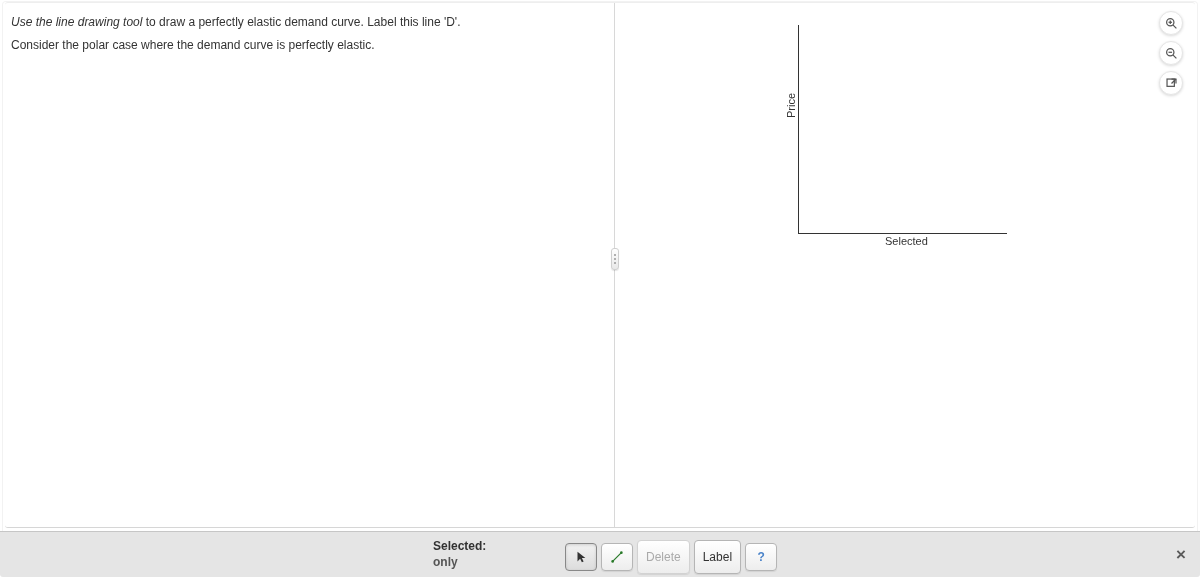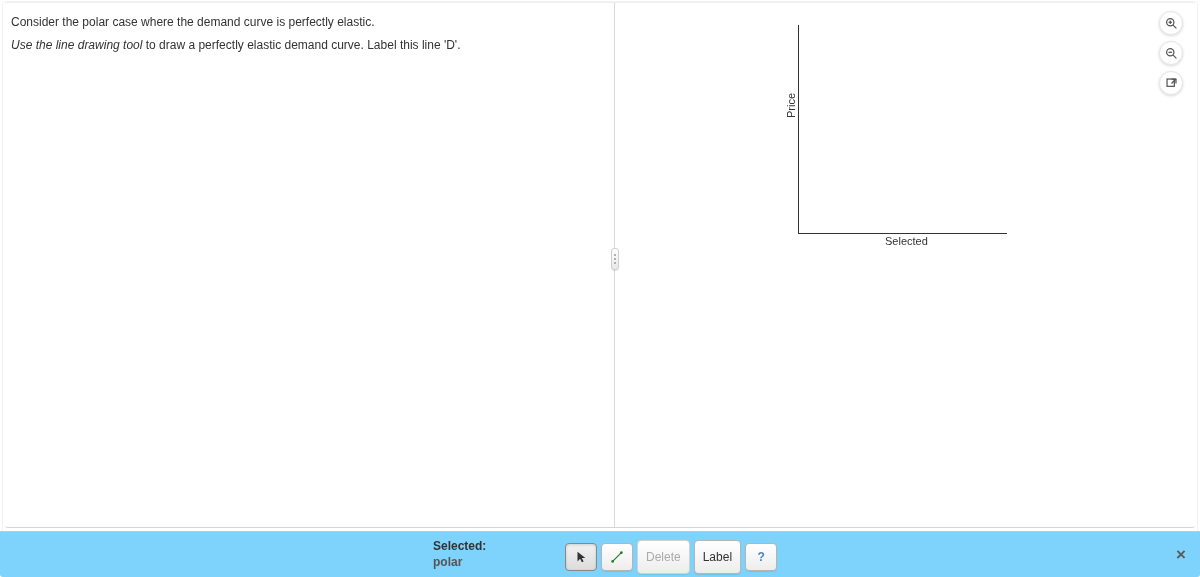--- a/index.html
+++ b/index.html
@@ -13,45 +13,45 @@
   .divider-grip span{ width:2px; height:2px; background:#999; border-radius:50%; }
   .right { flex: 1; position: relative; }
   .left p { line-height: 1.55; color: #333; margin-bottom: 4px; font-size: 12px; }
   .italic { font-style: italic; }
   .plot { position: absolute; left: 183px; top: 22px; width: 209px; height: 209px; border-left: 1px solid #333; border-bottom: 1px solid #333; }
   .ylabel { position: absolute; left: 170px; top: 115px; transform: rotate(-90deg); transform-origin: left top; font-size: 11px; color: #333; }
   .xlabel { position: absolute; left: 270px; top: 232px; font-size: 11px; color: #333; }
   .toolbtns { position: absolute; right: 12px; top: 8px; display:flex; flex-direction:column; gap:6px; }
   .rbtn { width:24px; height:24px; border-radius:50%; border:1px solid #e6e6e6; background:#fff; box-shadow:0 1px 3px rgba(0,0,0,0.15); display:flex; align-items:center; justify-content:center; cursor:pointer; }
   .rbtn svg { width:13px; height:13px; stroke:#555; fill:none; stroke-width:1.5; }
-  .bottombar { position:absolute; left:0; right:0; bottom:0; height:46px; background:#7dd3fc; border-top:1px solid #c6c6c6; border-radius: 0 0 3px 3px; display:flex; align-items:center; }
+  .bottombar { position:absolute; left:0; right:0; bottom:0; height:46px; background:#e5e5e5; border-top:1px solid #c6c6c6; border-radius: 0 0 3px 3px; display:flex; align-items:center; }
   .selblock { position:absolute; left:433px; top:6px; font-size:12px; color:#333; line-height:1.35; }
   .selblock .lab{font-weight:bold;}
   .selblock .val{font-weight:bold; color:#555;}
   .tools { position:absolute; left:565px; top:8px; display:flex; gap:4px; align-items:center; }
   .tbtn { height:28px; border:1px solid #b5b5b5; border-radius:4px; background:linear-gradient(#fff,#ededed); display:flex; align-items:center; justify-content:center; padding:16px 8px; font-size:12px; color:#333; cursor:pointer; box-shadow: inset 0 1px 0 #fff, 0 1px 1px rgba(0,0,0,0.08); }
   .tbtn.icon{ width:32px; padding:0;}
   .tbtn.active{ background:linear-gradient(#f2f2f2,#dcdcdc); border-color:#888; box-shadow: inset 0 1px 3px rgba(0,0,0,0.15); }
   .tbtn.disabled{ color:#aaa; border-color:#d2d2d2; cursor:default;}
   .tbtn svg{ width:14px; height:14px;}
   .closex{ position:absolute; right:14px; top:13px; cursor:pointer; color:#5a5a5a; font-size:17px; font-weight:bold;}
   .help{color:#4a83c9; font-weight:bold;}
   .frame{ position:absolute; left:3px; top:2px; right:3px; bottom:2px; box-shadow: 0 0 0 1px rgba(0,0,0,0.05); border-radius:3px; pointer-events:none;}
 </style>
 </head>
 <body>
 
 <div class="wrap">
   <div class="frame"></div>
   <div class="content">
     <div class="left">
-      <p>Consider the polar case where the demand curve is perfectly elastic.</p>
       <p>
         <span class="italic">Use the line drawing tool </span><span>to draw a perfectly elastic demand curve. Label this line 'D'.</span>
       </p>
+      <p>Consider the polar case where the demand curve is perfectly elastic.</p>
     </div>
     <div class="divider">
       <div class="divider-grip">
         <span></span>
           <span></span>
           <span></span>
       </div>
     </div>
     <div class="right">
       <div class="plot"></div>
@@ -80,21 +80,21 @@
               <line x1="13.5" y1="2.5" x2="8" y2="8"></line>
             </svg>
         </div>
       </div>
     </div>
   </div>
 
   <div class="bottombar">
     <div class="selblock">
       <div class="lab">Selected:</div>
-      <div class="val">polar</div>
+      <div class="val">only</div>
     </div>
     <div class="tools">
       <div class="tbtn icon active">
         <svg viewBox="0 0 16 16">
             <path d="M4 2 L4 13 L7 10 L9 14 L11 13 L9 9 L13 9 Z" fill="#333" stroke="none"></path>
           </svg>
       </div>
       <div class="tbtn icon">
         <svg viewBox="0 0 16 16">
             <circle cx="3" cy="13" r="1.5" fill="#2a7a2a"></circle>

